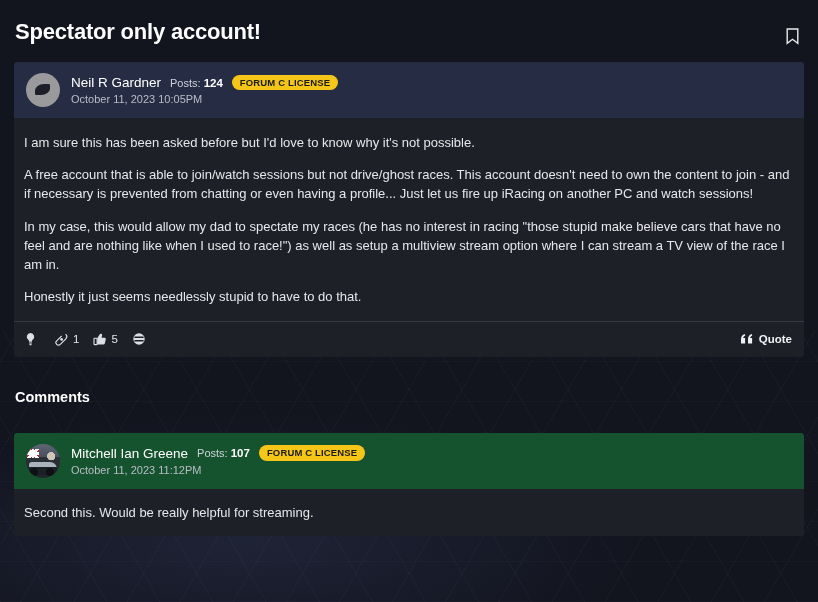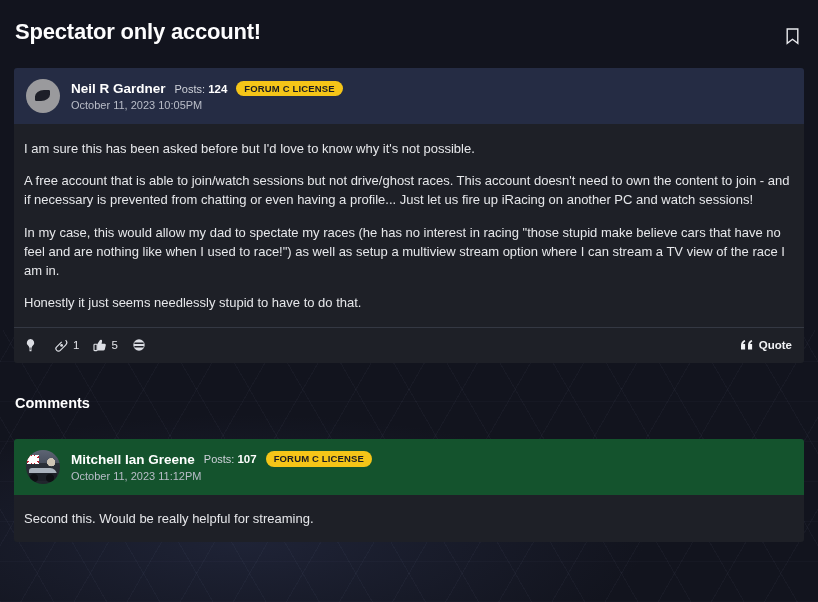--- a/index.html
+++ b/index.html
@@ -50,21 +50,21 @@
     width: 818px;
     height: 602px;
     padding: 0 14px;
   }
 
   
   .title-row {
     display: flex;
     align-items: flex-start;
     justify-content: space-between;
-    padding: 20px 1px 20px 1px;
+    padding: 20px 1px 14px 1px;
   }
   .thread-title {
     font-size: 22px;
     font-weight: bold;
     letter-spacing: -.2px;
     color: #fdfdfe;
     line-height: 1.05;
   }
   .bookmark-btn {
     width: 22px; height: 24px;
@@ -136,21 +136,21 @@
     width: 8px; height: 8px; border-radius: 50%;
     background: #0e1014;
   }
   .avatar.photo .wheel1 { left: 4px; }
   .avatar.photo .wheel2 { left: 20px; }
 
   .head-meta { display: flex; flex-direction: column; gap: 3px; min-width: 0; }
   .head-line1 { display: flex; align-items: center; gap: 9px; }
   .author {
     font-size: 13.5px;
-    font-weight: bold;
+    font-weight: normal;
     color: #ffffff;
     white-space: nowrap;
   }
   .posts-count {
     font-size: 11px;
     color: #cfd2da;
     white-space: nowrap;
   }
   .posts-count b { color: #ffffff; font-size: 11.5px; }
   .license-badge {

